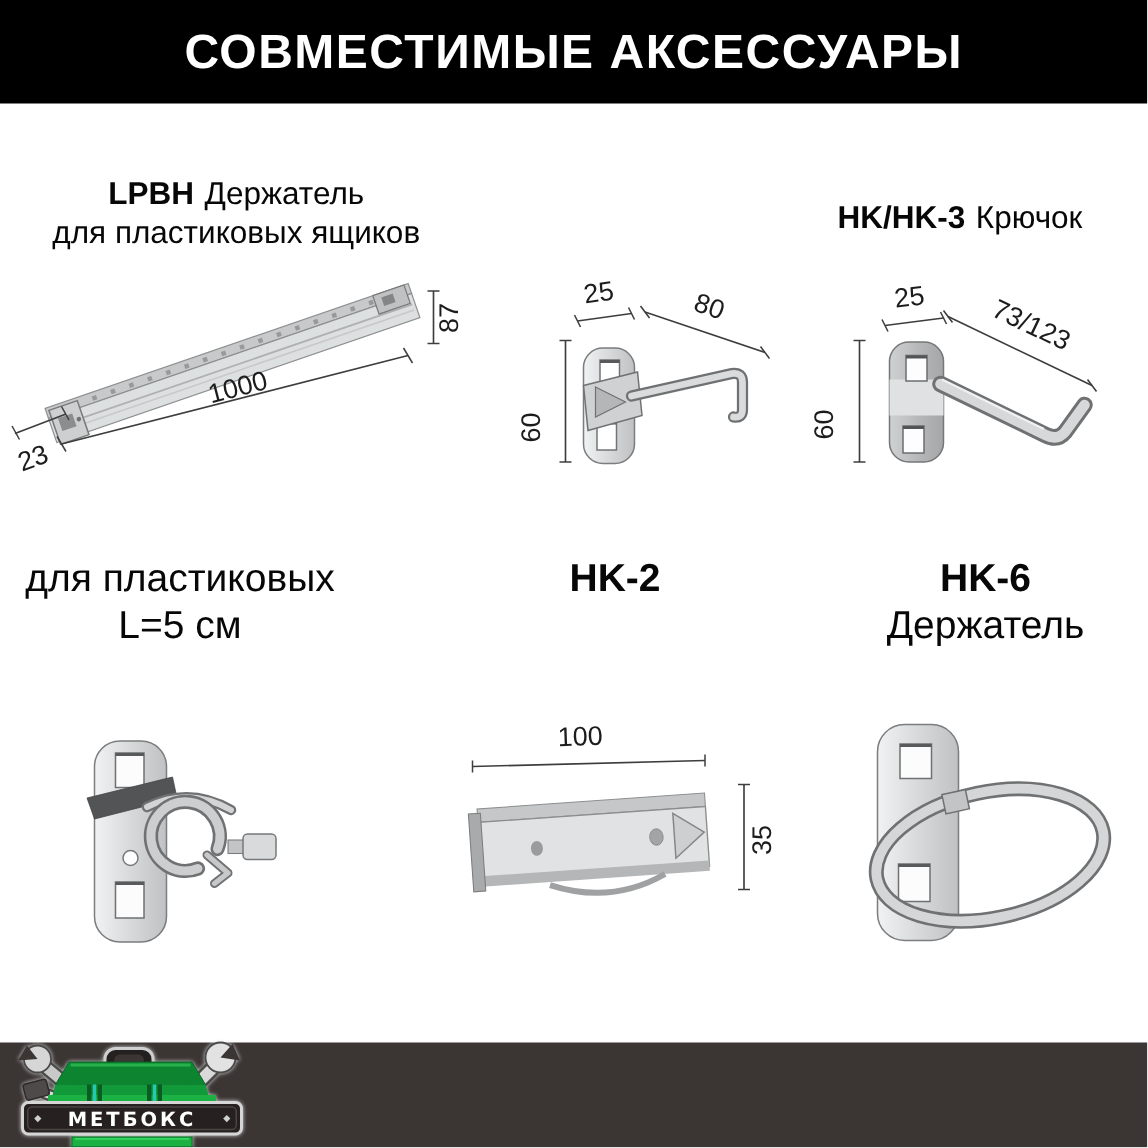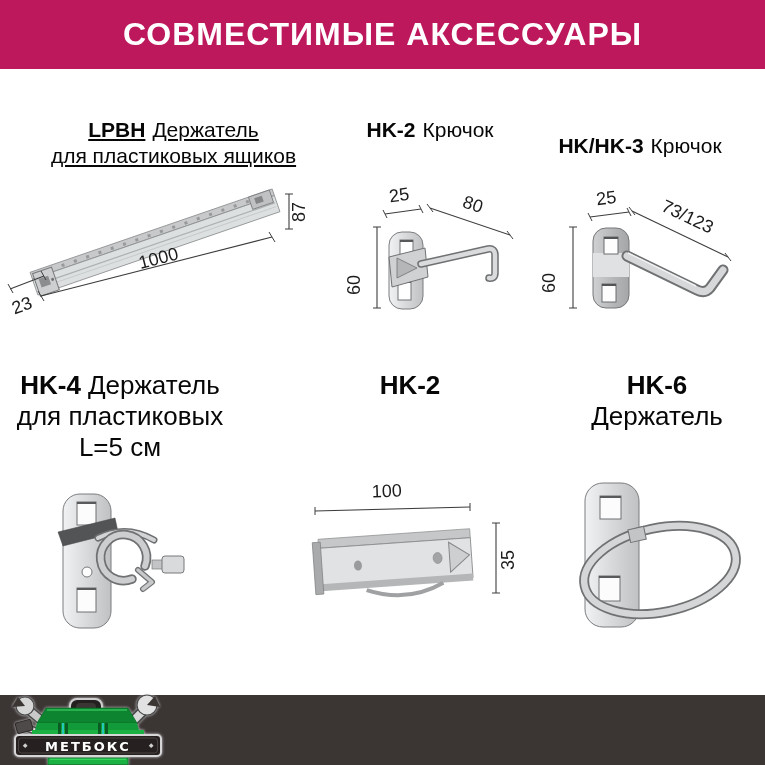--- a/index.html
+++ b/index.html
@@ -1,18 +1,18 @@
 <!DOCTYPE html>
 <html><head>
 <meta charset="utf-8">
 <style>
   html,body{margin:0;padding:0;background:#ffffff;}
   #screen{position:relative;width:765px;height:765px;background:#ffffff;overflow:hidden;
           font-family:"Liberation Sans",sans-serif;color:#0a0a0a;}
-  .header{position:absolute;left:0;top:0;width:765px;height:69px;background:#be185d;
+  .header{position:absolute;left:0;top:0;width:765px;height:69px;background:#000000;
           display:flex;align-items:center;justify-content:center;}
   .header .title{color:#ffffff;font-size:32px;font-weight:700;letter-spacing:1px;}
   .ptitle{position:absolute;text-align:center;color:#070707;}
   .r1{font-size:21px;line-height:26px;}
   .r2{font-size:26px;line-height:31px;}
   .code{font-weight:700;}
   .code.sp{margin-right:7px;}
   svg.draw{position:absolute;overflow:visible;}
   .dim{font-size:18px;fill:#1c1c1c;font-family:"Liberation Sans",sans-serif;}
   .dimline{stroke:#3d3d3d;stroke-width:1.1;fill:none;}
@@ -39,26 +39,23 @@
           <stop offset="0.6" stop-color="#b3b5b6"></stop>
           <stop offset="1" stop-color="#a4a6a7"></stop>
       </linearGradient>
     </defs>
   </svg>
 
   <div class="header">
     <span class="title">СОВМЕСТИМЫЕ АКСЕССУАРЫ</span>
   </div>
 
-  <div class="ptitle r1" style="left:21px;top:117px;width:305px;text-decoration:underline;">
+  <div class="ptitle r1" style="left:5px;top:117px;width:305px;">
     <div><span class="code sp">LPBH</span><span>Держатель</span></div>
     <div>для пластиковых ящиков</div>
-  </div>
-  <div class="ptitle r1" style="left:330px;top:117px;width:200px;">
-    <div><span class="code sp">HK-2</span><span>Крючок</span></div>
   </div>
   <div class="ptitle r1" style="left:530px;top:117px;width:220px;margin-top:16px;">
     <div><span class="code sp">HK/HK-3</span><span>Крючок</span></div>
   </div>
 
   <svg class="draw" style="left:0;top:180px;" width="330" height="150" viewBox="0 0 330 150">
     <g transform="rotate(-19 155 62)">
       <rect x="27" y="50" width="256" height="7" fill="#c7c9ca" stroke="#8d8f90" stroke-width="0.8"></rect>
       <rect x="27" y="57" width="256" height="17" fill="#dde0e1" stroke="#8d8f90" stroke-width="0.8"></rect>
       <line x1="33" y1="54" x2="279" y2="54" stroke="#97999a" stroke-width="3" stroke-dasharray="3 10"></line>
@@ -148,21 +145,20 @@
       <line x1="69" y1="58" x2="83" y2="58" stroke="#535455" stroke-width="2"></line>
       <rect x="67" y="104" width="14" height="18" fill="#fdfdfd" stroke="#6b6d6e"></rect>
       <line x1="67" y1="105" x2="81" y2="105" stroke="#535455" stroke-width="2"></line>
       <path d="M92,76 L162,110 Q170,114 175,108 L188,90" fill="none" stroke="#6f7172" stroke-width="11" stroke-linecap="round" stroke-linejoin="round"></path>
       <path d="M92,76 L162,110 Q170,114 175,108 L188,90" fill="none" stroke="#d6d8d9" stroke-width="7" stroke-linecap="round" stroke-linejoin="round"></path>
       <path d="M93,73 L161,106" stroke="#f0f1f2" stroke-width="1.5"></path>
     </g>
   </svg>
 
   <div class="ptitle r2" style="left:5px;top:370px;width:230px;">
-    <div><span class="code sp">HK-4</span><span>Держатель</span></div>
     <div>для пластиковых</div>
     <div>L=5 см</div>
   </div>
   <div class="ptitle r2" style="left:295px;top:370px;width:230px;">
     <div class="code">HK-2</div>
   </div>
   <div class="ptitle r2" style="left:545px;top:370px;width:224px;">
     <div class="code">HK-6</div>
     <div>Держатель</div>
   </div>

